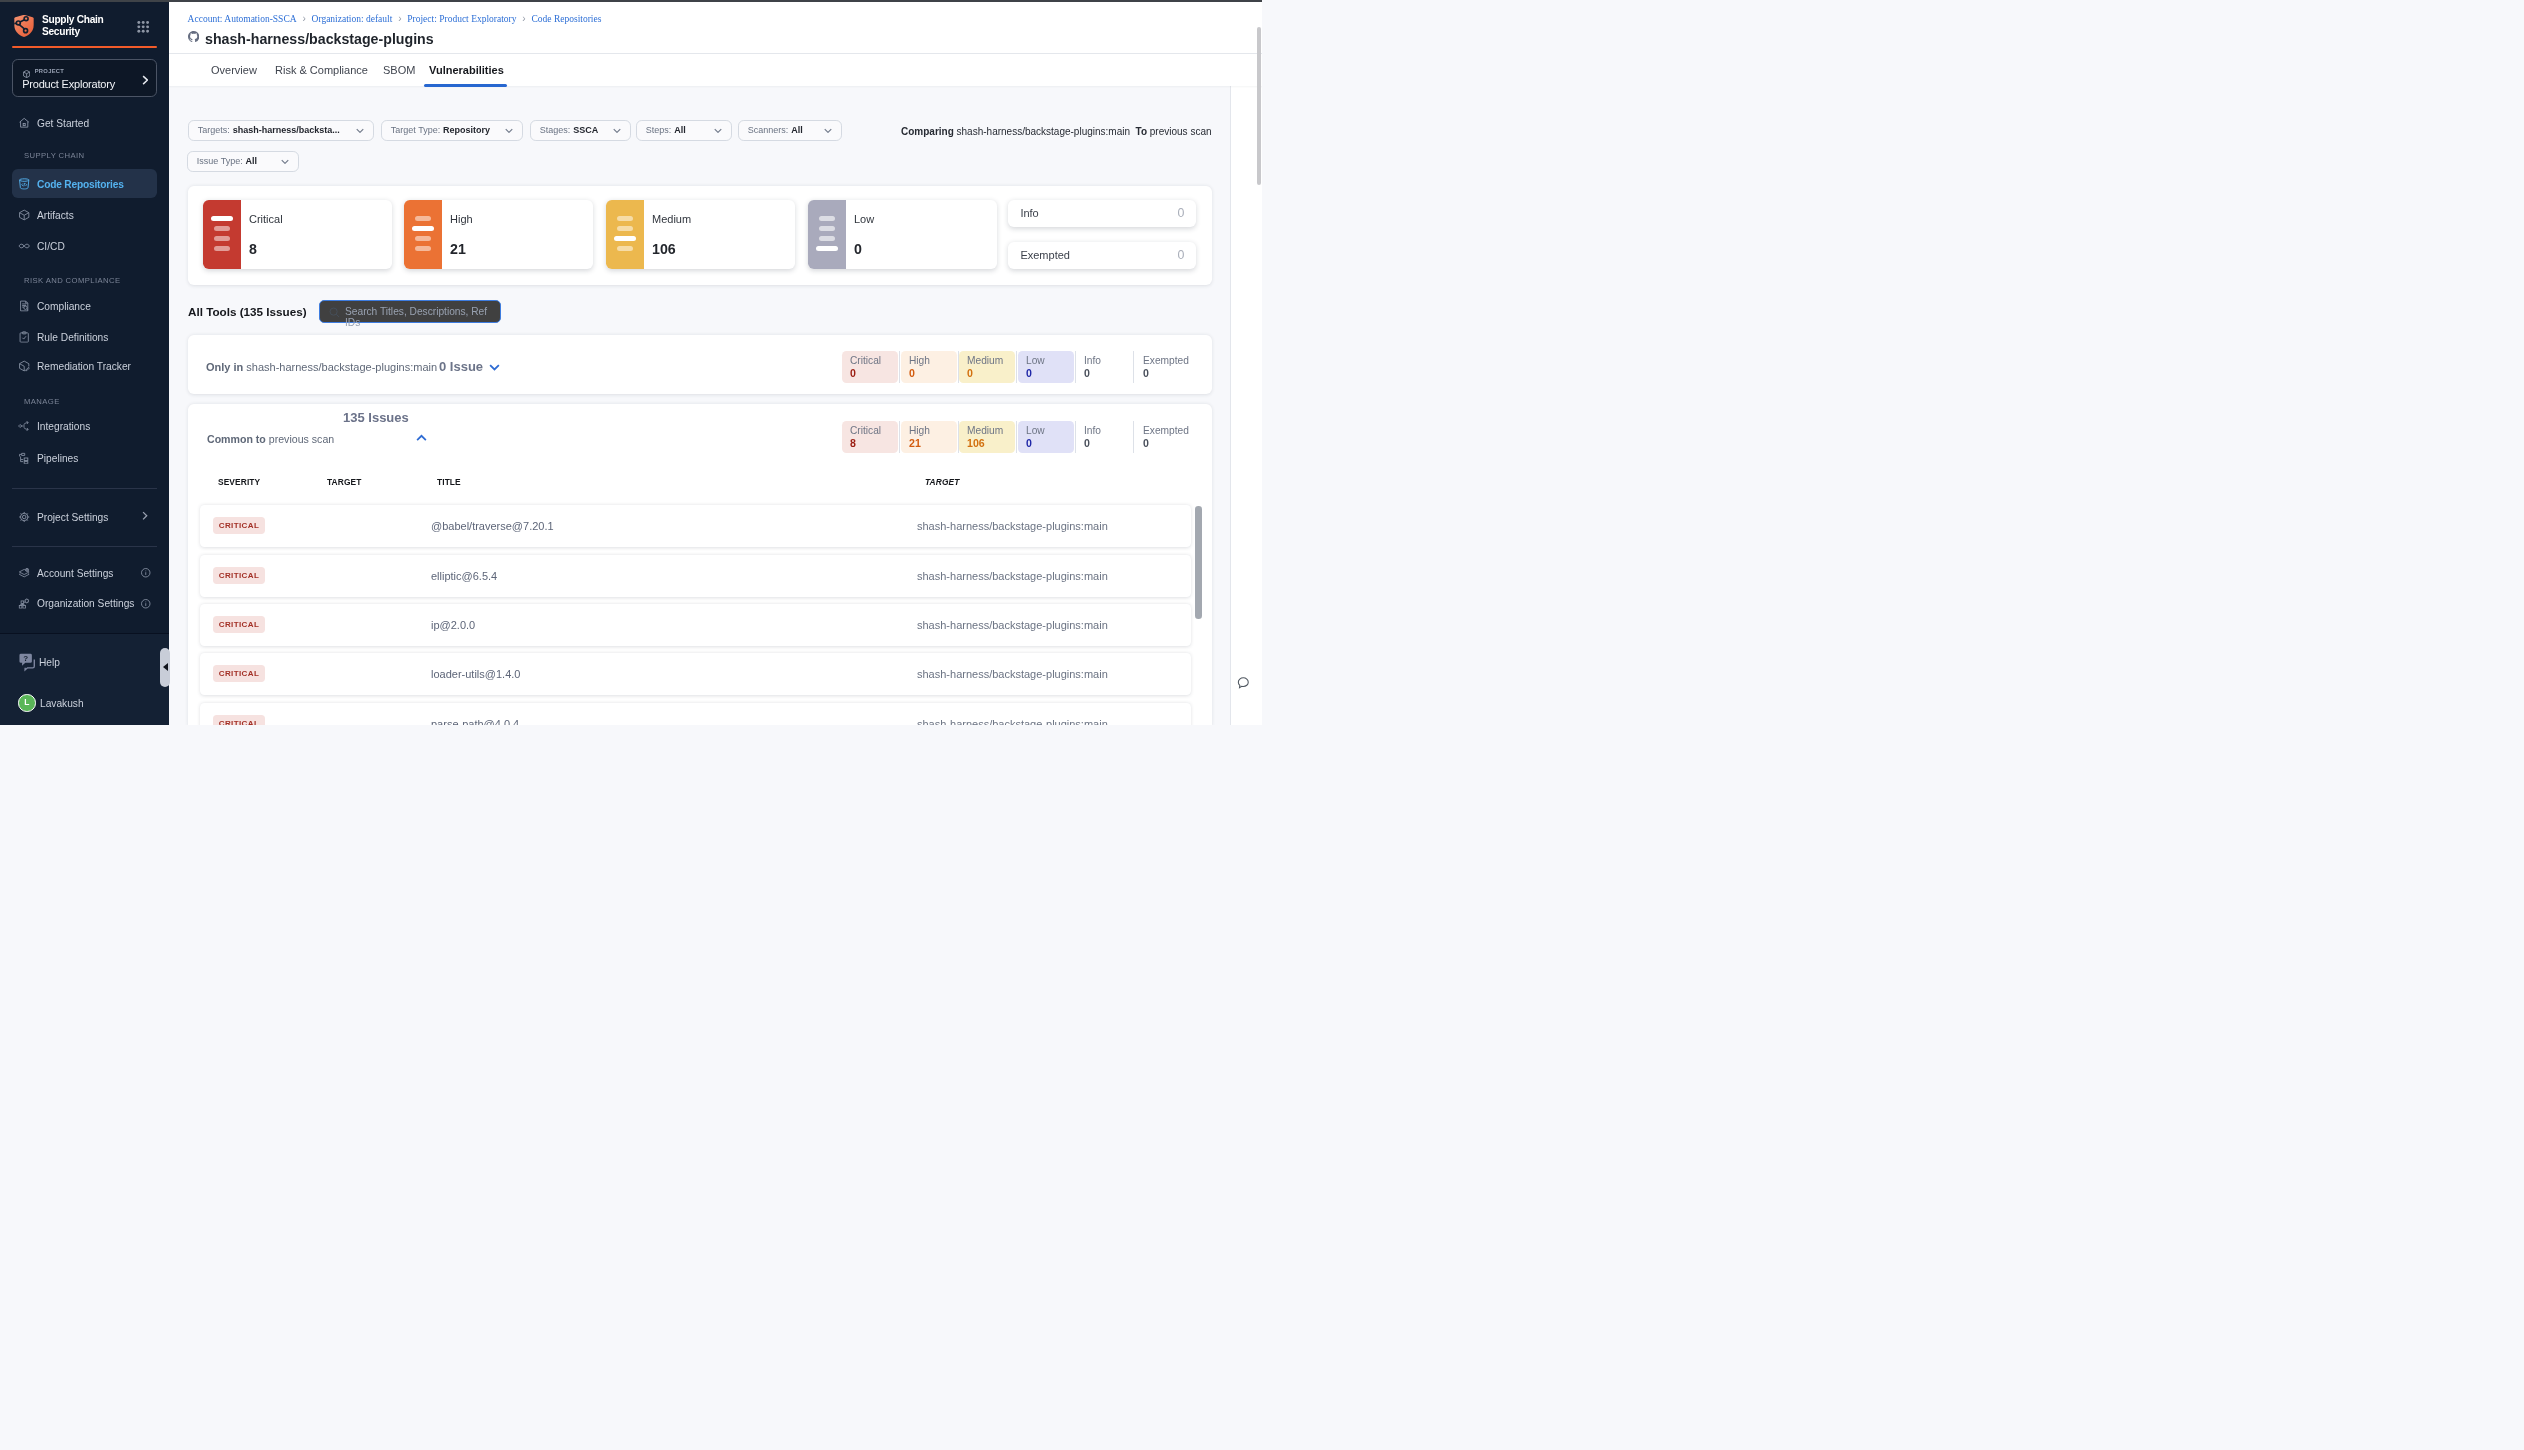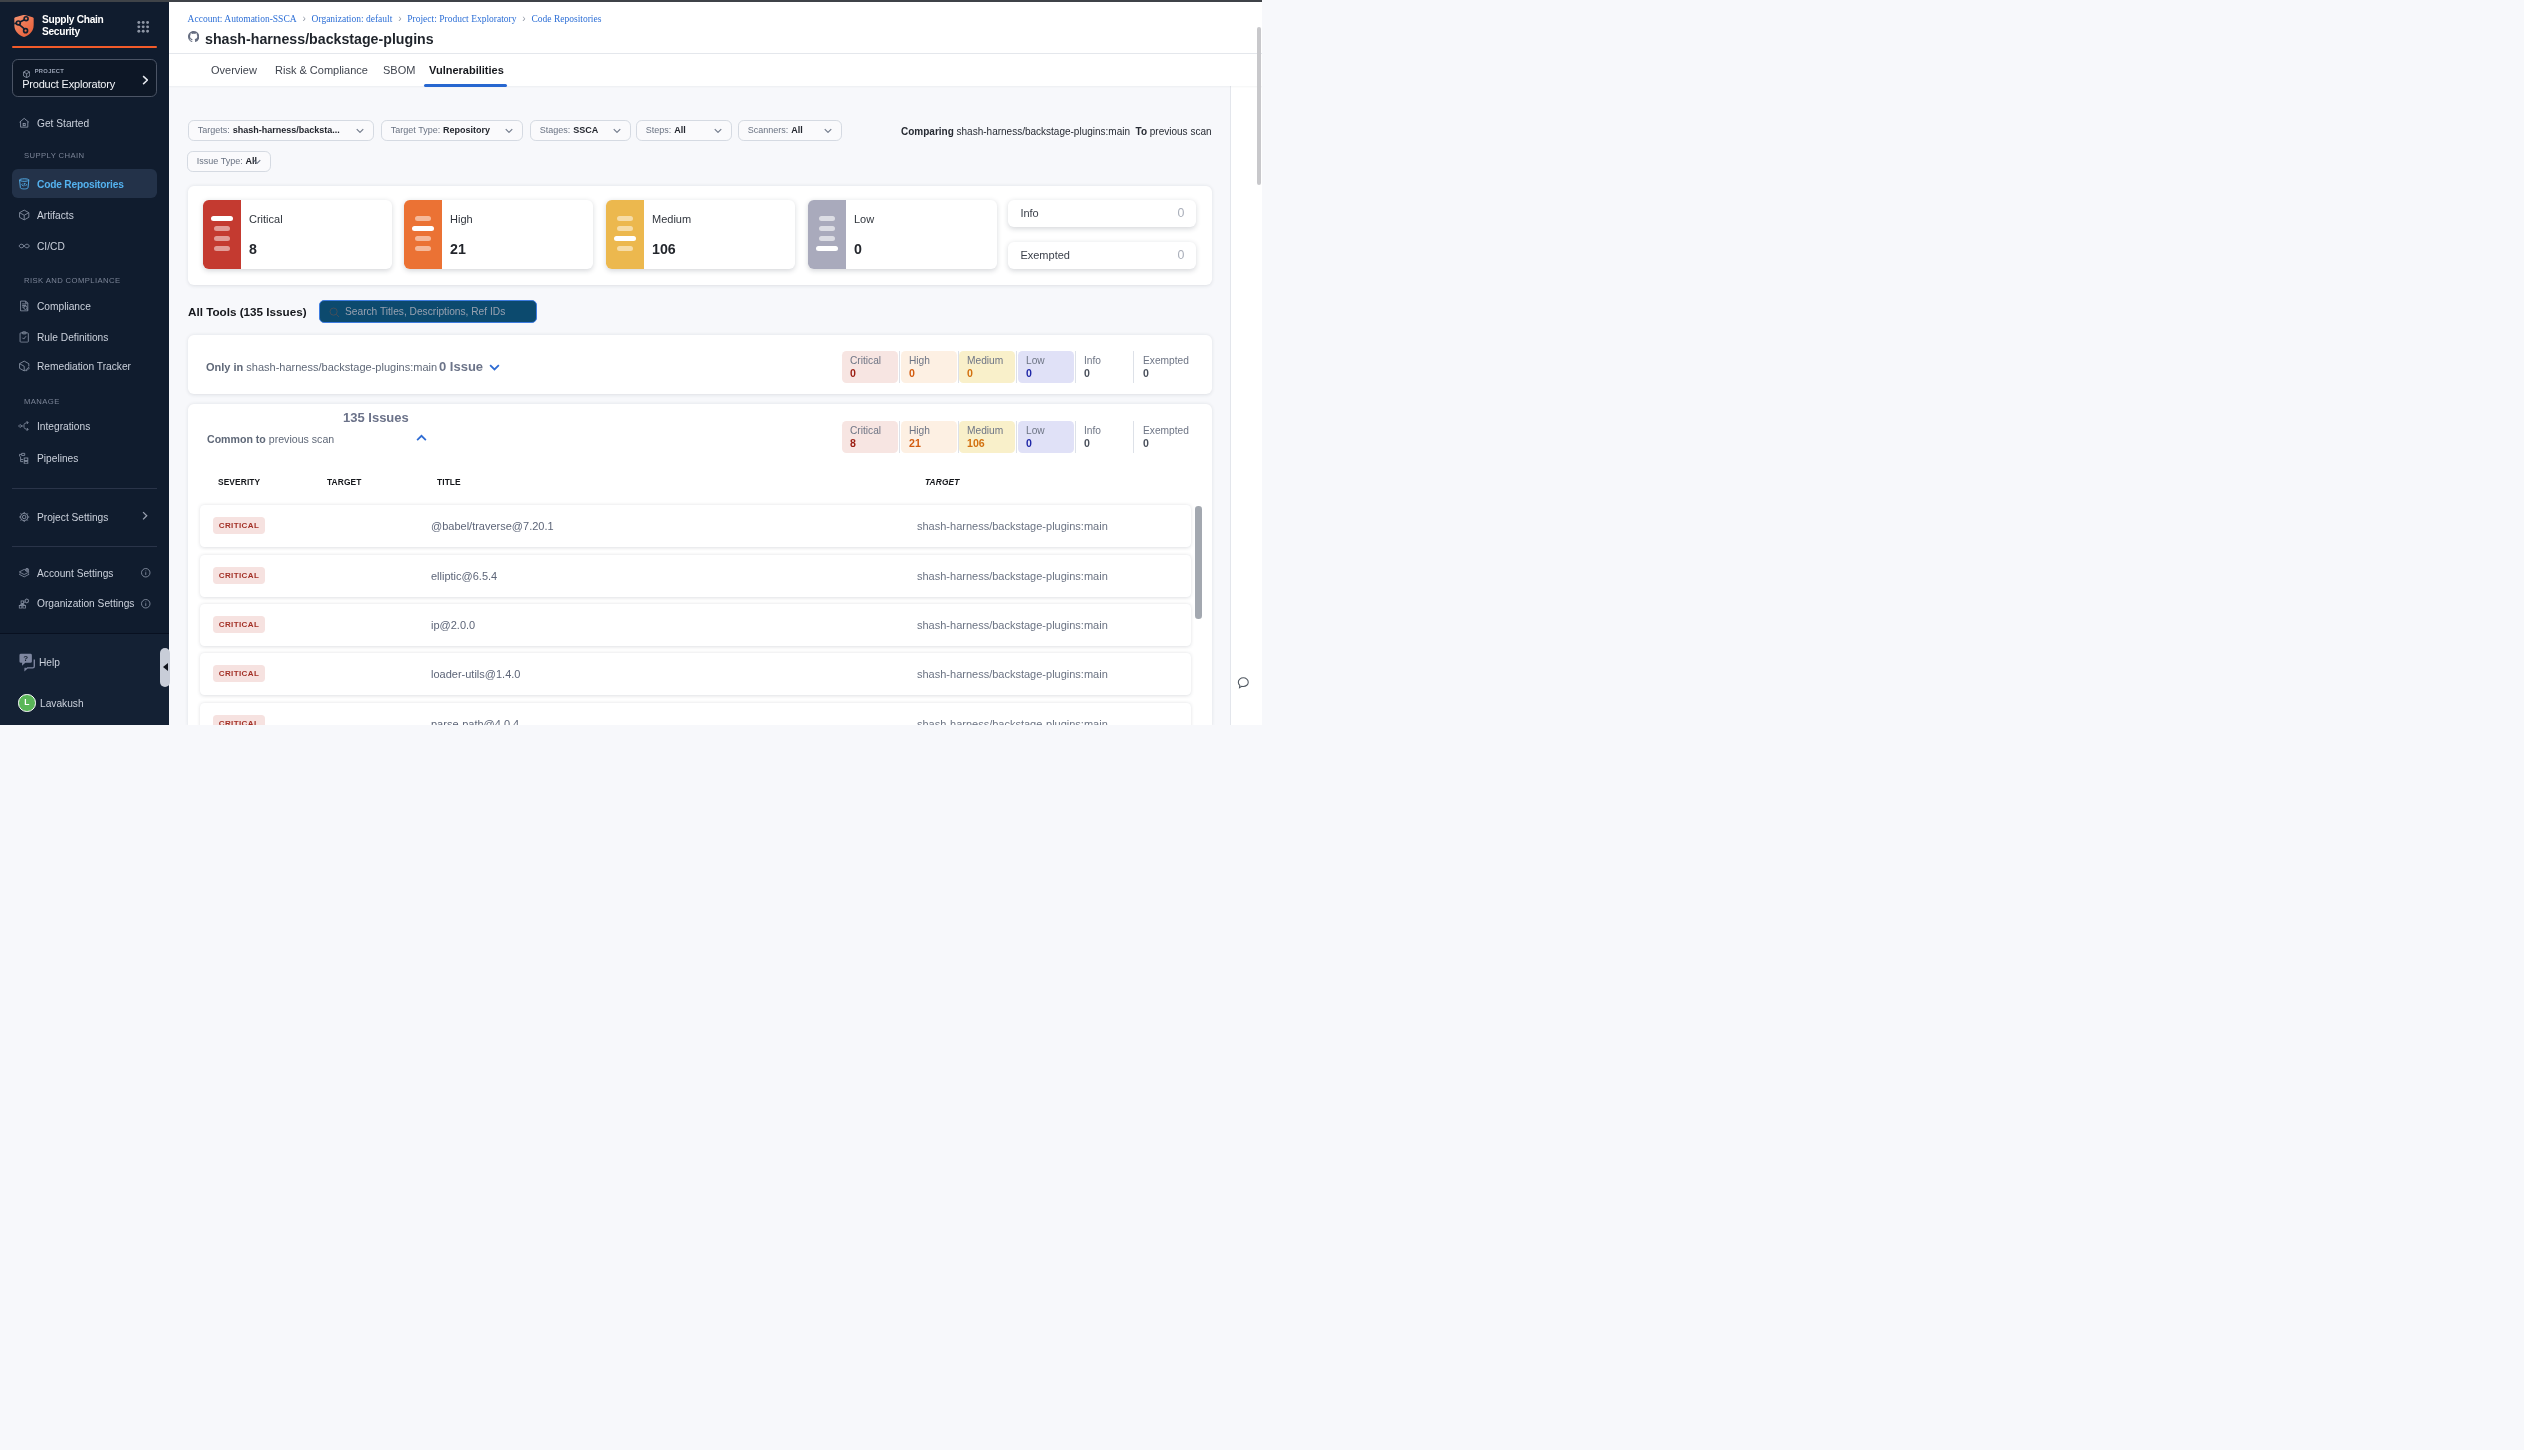--- a/index.html
+++ b/index.html
@@ -248,21 +248,21 @@
       <path d="M1 1.5 L5.5 6 L10 1.5"></path>
     </svg></div>
 <div class="fbtn" style="left:636px;top:120px;width:96px;">Steps: <b>All</b>
   <svg class="abs" style="right:8.8px;top:6.6px" width="8" height="5.8" viewBox="0 0 11 8" fill="none" stroke="#717a8a" stroke-width="1.6">
       <path d="M1 1.5 L5.5 6 L10 1.5"></path>
     </svg></div>
 <div class="fbtn" style="left:738px;top:120px;width:104px;">Scanners: <b>All</b>
   <svg class="abs" style="right:8.8px;top:6.6px" width="8" height="5.8" viewBox="0 0 11 8" fill="none" stroke="#717a8a" stroke-width="1.6">
       <path d="M1 1.5 L5.5 6 L10 1.5"></path>
     </svg></div>
-<div class="fbtn" style="left:187px;top:151px;width:84px;">Issue Type: <b>All</b>
+<div class="fbtn" style="left:187px;top:151px;width:112px;">Issue Type: <b>All</b>
   <svg class="abs" style="right:8.8px;top:6.6px" width="8" height="5.8" viewBox="0 0 11 8" fill="none" stroke="#717a8a" stroke-width="1.6">
       <path d="M1 1.5 L5.5 6 L10 1.5"></path>
     </svg></div>
 
 <div class="abs" style="left:901px;top:126px;font-size:10px;color:#272b33;white-space:nowrap;"><b>Comparing</b> shash-harness/backstage-plugins:main&nbsp; <b>To</b> previous scan</div>
 
 <div class="card" style="left:188px;top:186px;width:1024px;height:99px;"></div>
 
 <div class="sevcard" style="left:203px;top:200px;">
   <div class="sevblock" style="background:#c43a30;">
@@ -307,21 +307,21 @@
 <div class="sevcard" style="left:1008px;top:200px;width:188px;height:27px;">
   <div class="abs" style="left:12.4px;top:6.6px;font-size:11px;color:#3c414b;">Info</div>
   <div class="abs" style="right:11.7px;top:5.8px;font-size:12.4px;color:#a9aeb9;font-weight:400;">0</div>
 </div>
 <div class="sevcard" style="left:1008px;top:242px;width:188px;height:27px;">
   <div class="abs" style="left:12.4px;top:6.6px;font-size:11px;color:#3c414b;">Exempted</div>
   <div class="abs" style="right:11.7px;top:5.8px;font-size:12.4px;color:#a9aeb9;font-weight:400;">0</div>
 </div>
 
 <div class="abs" style="left:188px;top:305px;font-size:11.7px;font-weight:700;color:#15171c;">All Tools (135 Issues)</div>
-<div class="abs" style="left:319px;top:300px;width:218px;height:22.6px;background:#0c4a6e;border:1.1px solid #3d7ce0;border-radius:5.1px;">
+<div class="abs" style="left:319px;top:300px;width:182px;height:22.6px;background:#404040;border:1.1px solid #3d7ce0;border-radius:5.1px;">
   <svg class="abs" style="left:8.8px;top:5.8px" width="11" height="11" viewBox="0 0 16 16" fill="none" stroke="#454e59" stroke-width="1.4">
       <circle cx="6.7" cy="6.7" r="5.2"></circle>
       <path d="M10.6 10.6 L14.6 14.6"></path>
     </svg>
   <div class="abs" style="left:25px;top:5.1px;font-size:10.2px;color:#98a1b0;">Search Titles, Descriptions, Ref IDs</div>
 </div>
 
 <div class="card" style="left:188px;top:335px;width:1024px;height:59px;"></div>
 <div class="abs" style="left:206px;top:361px;font-size:11px;color:#5f6878;white-space:nowrap;"><b>Only in</b> shash-harness/backstage-plugins:main</div>
 <div class="abs" style="left:439px;top:359px;font-size:13px;font-weight:700;color:#6c7489;">0 Issue</div>

